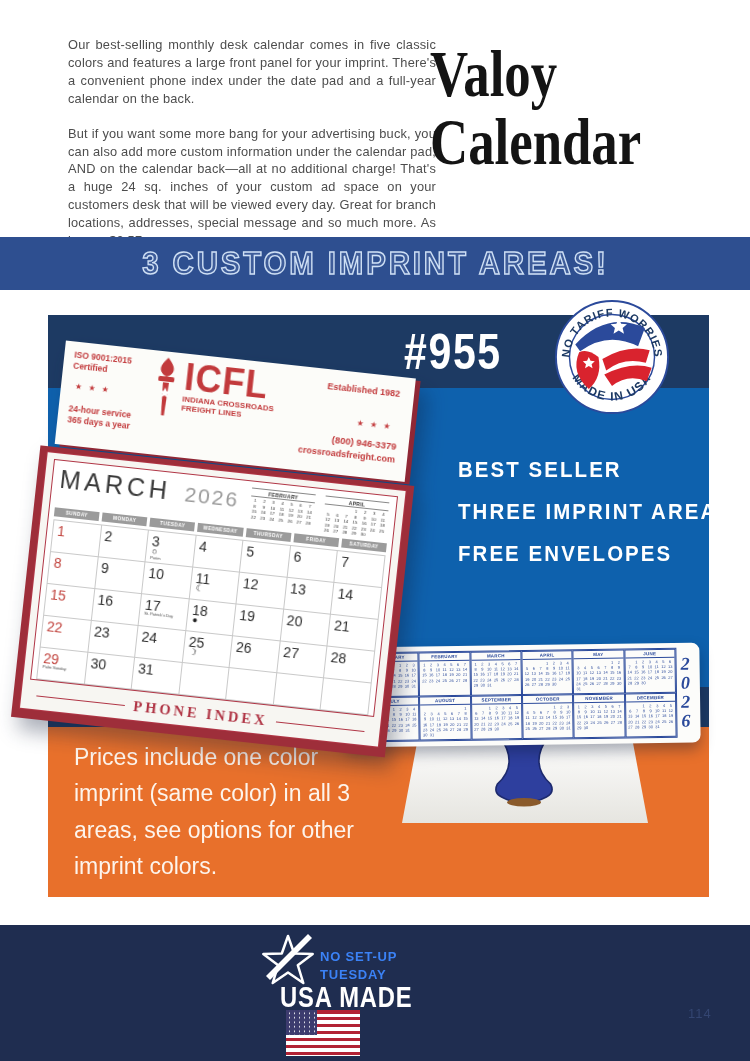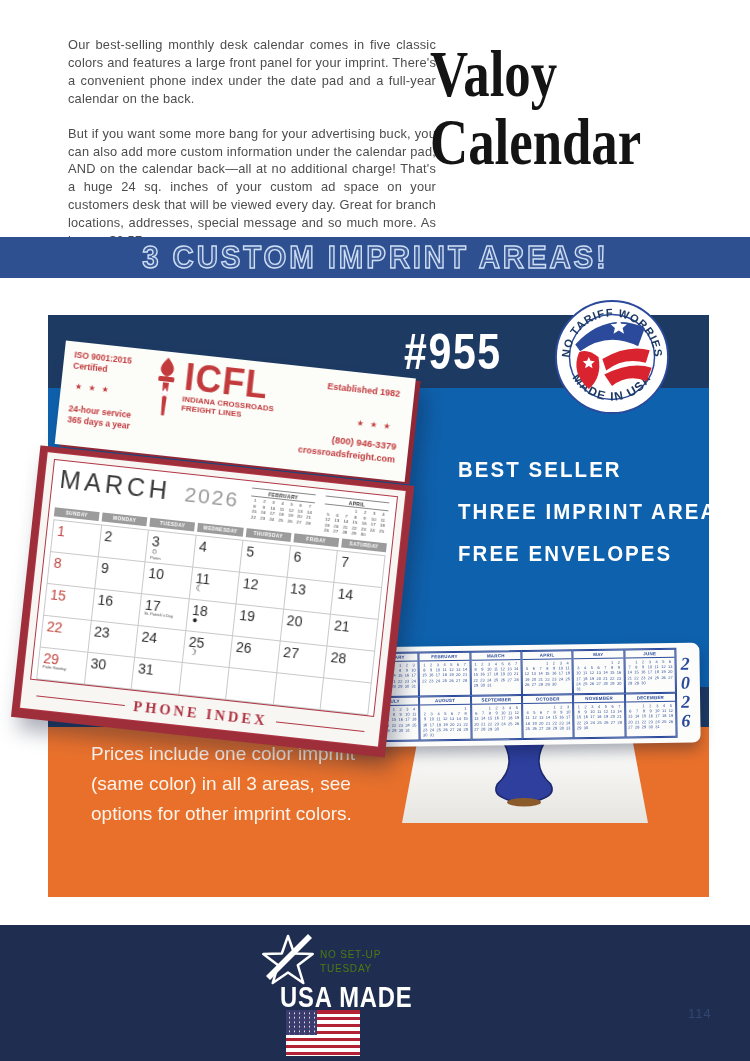--- a/index.html
+++ b/index.html
@@ -11,21 +11,21 @@
   .intro{left:68px;top:36px;width:368px;color:#4d4d4d;font-size:12.8px;
          line-height:1.4;text-align:justify;letter-spacing:0.2px;}
   .intro p{margin:0 0 17px 0;}
 
   
   .title{left:430px;top:40px;font-family:"Liberation Serif",serif;font-weight:700;
          font-size:66px;line-height:1.03;color:#141414;transform:scaleX(0.8);
          transform-origin:left top;white-space:nowrap;}
 
   
-  .banner{left:0;top:237px;width:750px;height:41px;background:#2e4f90;
+  .banner{left:0;top:237px;width:750px;height:53px;background:#2e4f90;
           display:flex;align-items:center;justify-content:center;}
   .banner-text{font-size:31px;font-weight:800;letter-spacing:3px;
                color:rgba(215,229,247,0.10);-webkit-text-stroke:1.4px #cfe0f5;
                transform:scaleX(0.95);white-space:nowrap;}
 
   
   .section{left:48px;top:315px;width:661px;height:582px;}
   .band{position:absolute;left:0;width:661px;}
   .band.navy1{top:0;height:73px;background:#1d3a63;}
   .band.blue{top:73px;height:299px;background:#0e61ad;}
@@ -34,21 +34,21 @@
 
   .sku{left:356px;top:8px;color:#fff;font-size:50px;font-weight:800;
        letter-spacing:2px;transform:scaleX(0.82);transform-origin:left top;}
 
   .badge{left:506px;top:-16px;width:116px;height:116px;}
 
   .features{left:410px;top:134px;color:#fff;font-weight:800;font-size:21.5px;
             letter-spacing:2.2px;line-height:42px;transform:scaleX(0.95);
             transform-origin:left top;white-space:nowrap;}
 
-  .price-note{left:43px;top:424px;width:300px;color:#fdf4ec;font-size:19px;line-height:1.58;}
+  .price-note{left:26px;top:424px;width:300px;color:#fdf4ec;font-size:23px;line-height:1.58;}
   .env-note{left:34px;top:551px;width:600px;color:#fdf4ec;font-size:17.5px;}
 
   
   .cal-photo{left:4px;top:24px;width:392px;transform:rotate(6.2deg);
              transform-origin:top left;filter:drop-shadow(8px 12px 10px rgba(15,25,55,0.35));}
   .backpanel{position:relative;margin-left:14px;width:352px;height:104px;
              background:#fcfcf9;box-shadow:5px 2px 0 #8f2735;}
   .red{color:#c23a3c;}
   .bp-left1{left:10px;top:8px;font-size:8.5px;font-weight:bold;line-height:1.3;}
   .bp-stars-l{left:14px;top:40px;font-size:8px;letter-spacing:2px;}
@@ -109,21 +109,21 @@
               background:linear-gradient(#ffffff,#e6e5e0);
               clip-path:polygon(7% 0,93% 0,100% 100%,0 100%);
               box-shadow:0 8px 10px rgba(10,20,50,0.3);}
   .slot{position:absolute;top:100px;width:46px;height:11px;background:#1d2d52;transform:skewX(-20deg);}
   .slot.l{left:74px;} .slot.r{left:236px;transform:skewX(20deg);}
   .knob{position:absolute;left:148px;top:72px;width:64px;height:96px;}
 
   
   .footer{left:0;top:925px;width:750px;height:136px;background:#1f2d50;}
   .fstar{left:260px;top:934px;width:56px;height:56px;}
-  .nosetup{left:320px;top:948px;color:#4d7c0f;font-size:10px;font-weight:normal;
+  .nosetup{left:320px;top:948px;color:#3b82f6;font-size:13px;font-weight:bold;
            letter-spacing:0.8px;line-height:1.4;}
   .usamade{left:280px;top:981px;color:#fff;font-size:29px;font-weight:800;
            letter-spacing:1px;transform:scaleX(0.82);transform-origin:left top;white-space:nowrap;}
   .flag{left:286px;top:1010px;width:74px;height:45.5px;
         background:repeating-linear-gradient(#b22234 0 3.5px,#ffffff 3.5px 7px);}
   .canton{position:absolute;left:0;top:0;width:31px;height:24.5px;background:#3c3b6e;
           background-image:radial-gradient(circle,#ffffff 0.7px,transparent 1px);
           background-size:5px 4.5px;background-position:1px 1px;}
   .pagenum{left:688px;top:1006px;color:#44598c;font-size:13px;letter-spacing:1px;opacity:0.55;}
 </style>

